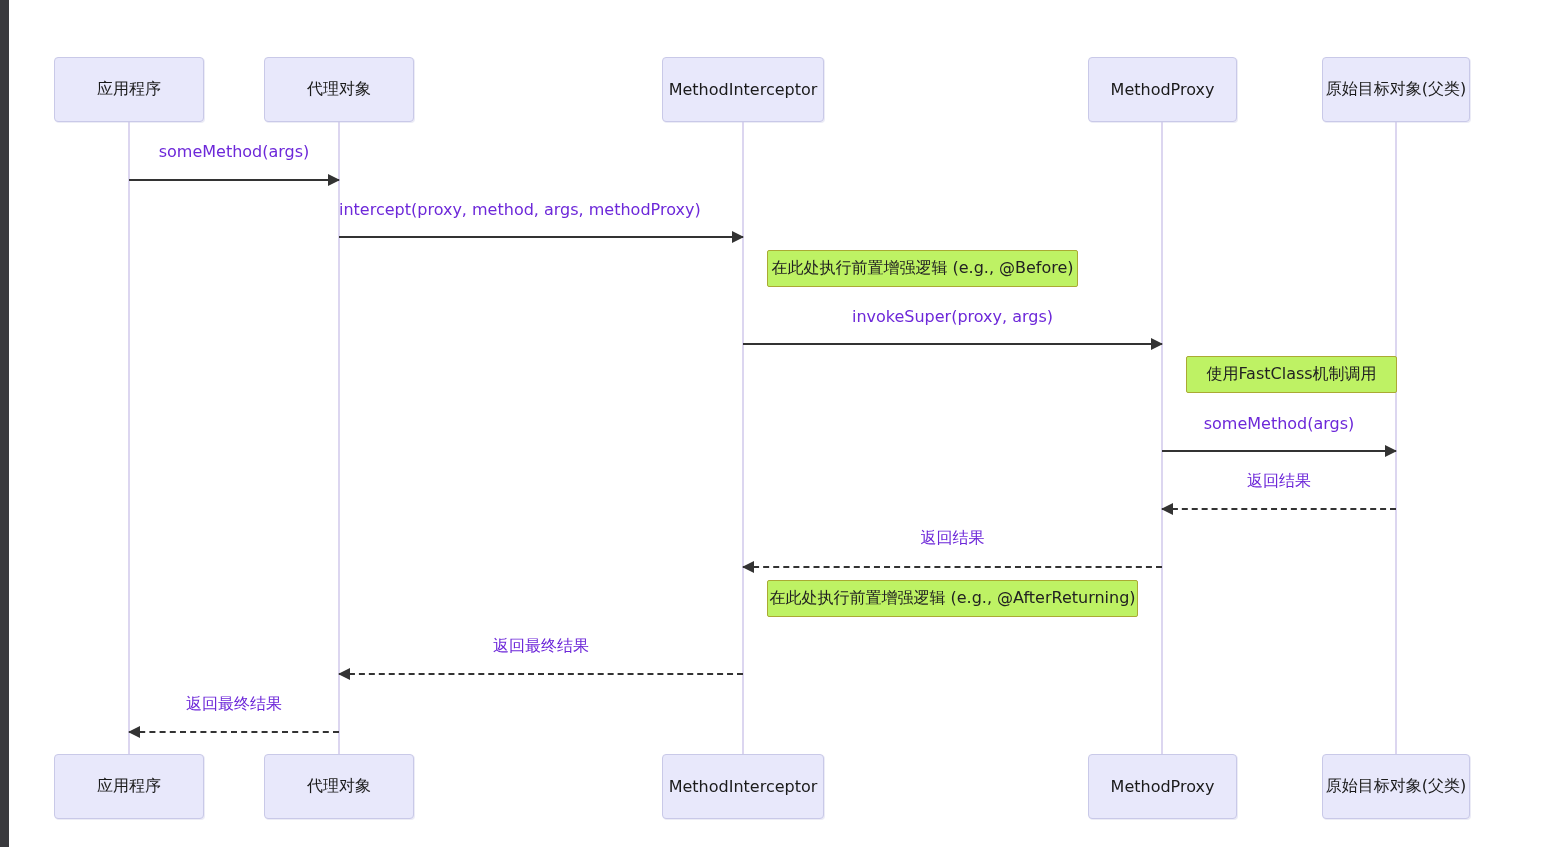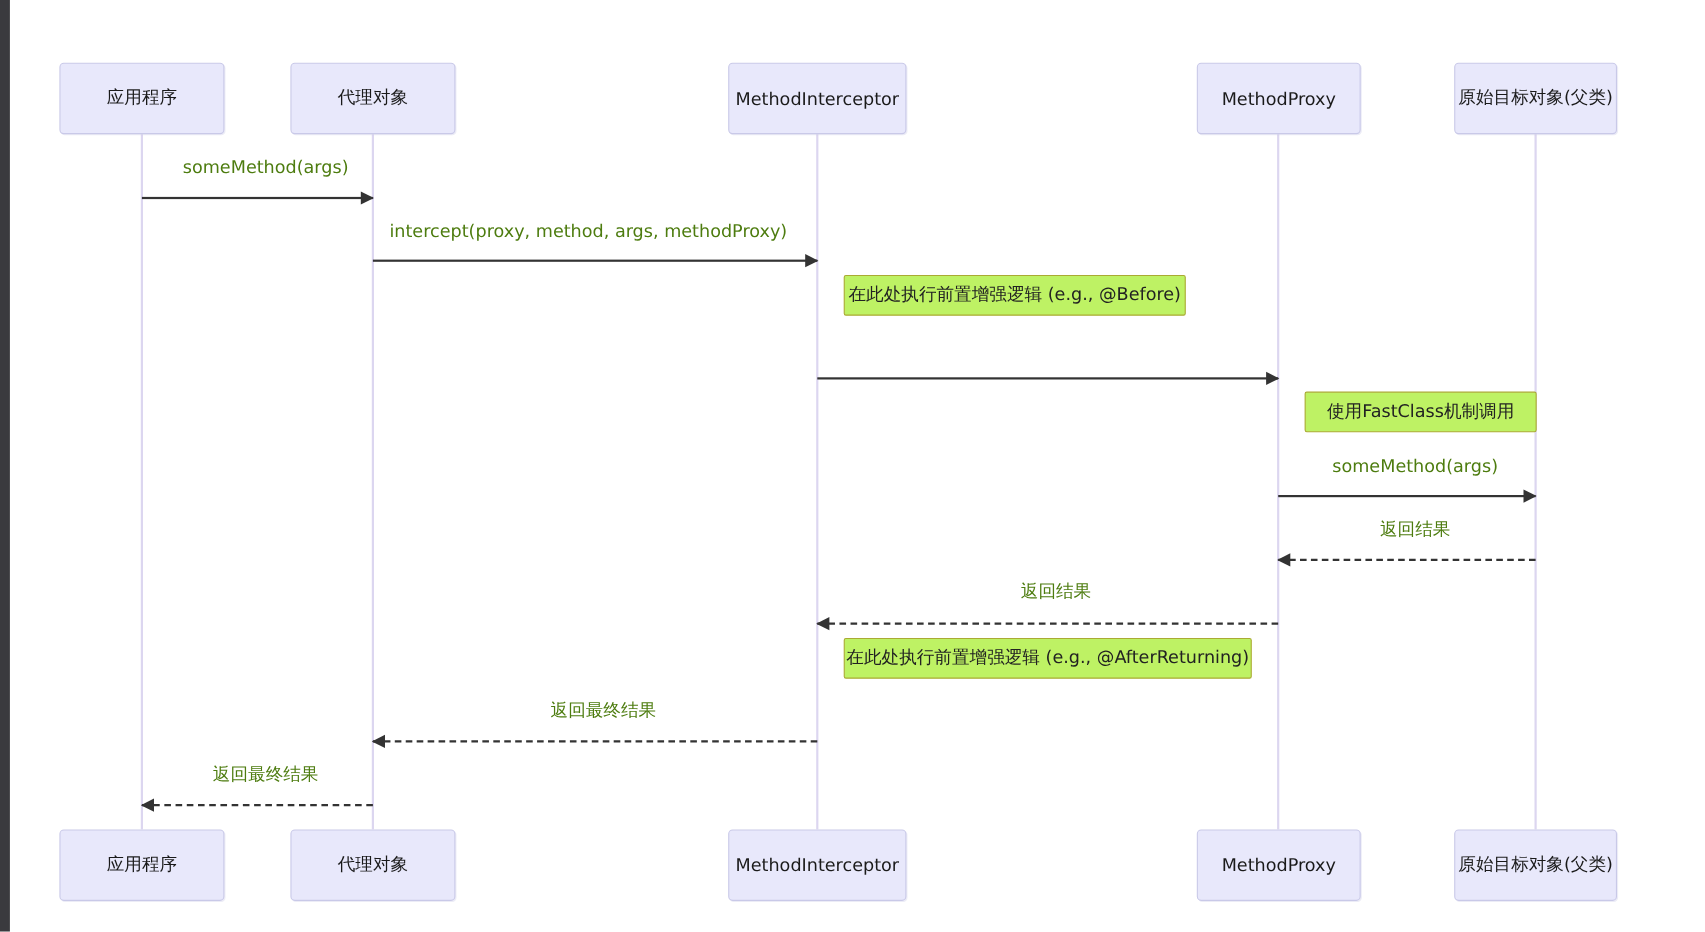--- a/index.html
+++ b/index.html
@@ -29,23 +29,22 @@
 
   .lifeline {
     position: absolute;
     top: 122px; height: 632px; width: 2px;
     background: #dcd6f0;
   }
 
   .msg-label {
     position: absolute;
     text-align: center;
-    font-size: 16px; color: #4d7c0f;
+    font-size: 16px; color: #6d28d9;
     white-space: nowrap;
-    padding-left: 15px;
   }
 
   .msg-line {
     position: absolute;
     height: 0;
   }
   .msg-line.solid  { border-top: 2px solid #333333; }
   .msg-line.dashed { border-top: 2px dashed #333333; }
 
   .arrowhead {
@@ -104,20 +103,21 @@
 
   <div class="msg-label" style="left:339px; top:200px; width:328px;">intercept(proxy, method, args, methodProxy)</div>
   <div class="msg-line solid" style="left:339px; top:236px; width:404px;">
       <span class="arrowhead right"></span>
     </div>
 
   <div class="note-box" style="left:767px; top:250px; width:311px;">
       <span>在此处执行前置增强逻辑 (e.g., @Before)</span>
     </div>
 
+  <div class="msg-label" style="left:743px; top:307px; width:419px;">invokeSuper(proxy, args)</div>
   <div class="msg-line solid" style="left:743px; top:343px; width:419px;">
       <span class="arrowhead right"></span>
     </div>
 
   <div class="note-box" style="left:1186px; top:356px; width:211px;">
       <span>使用FastClass机制调用</span>
     </div>
 
   <div class="msg-label" style="left:1162px; top:414px; width:234px;">someMethod(args)</div>
   <div class="msg-line solid" style="left:1162px; top:450px; width:234px;">

